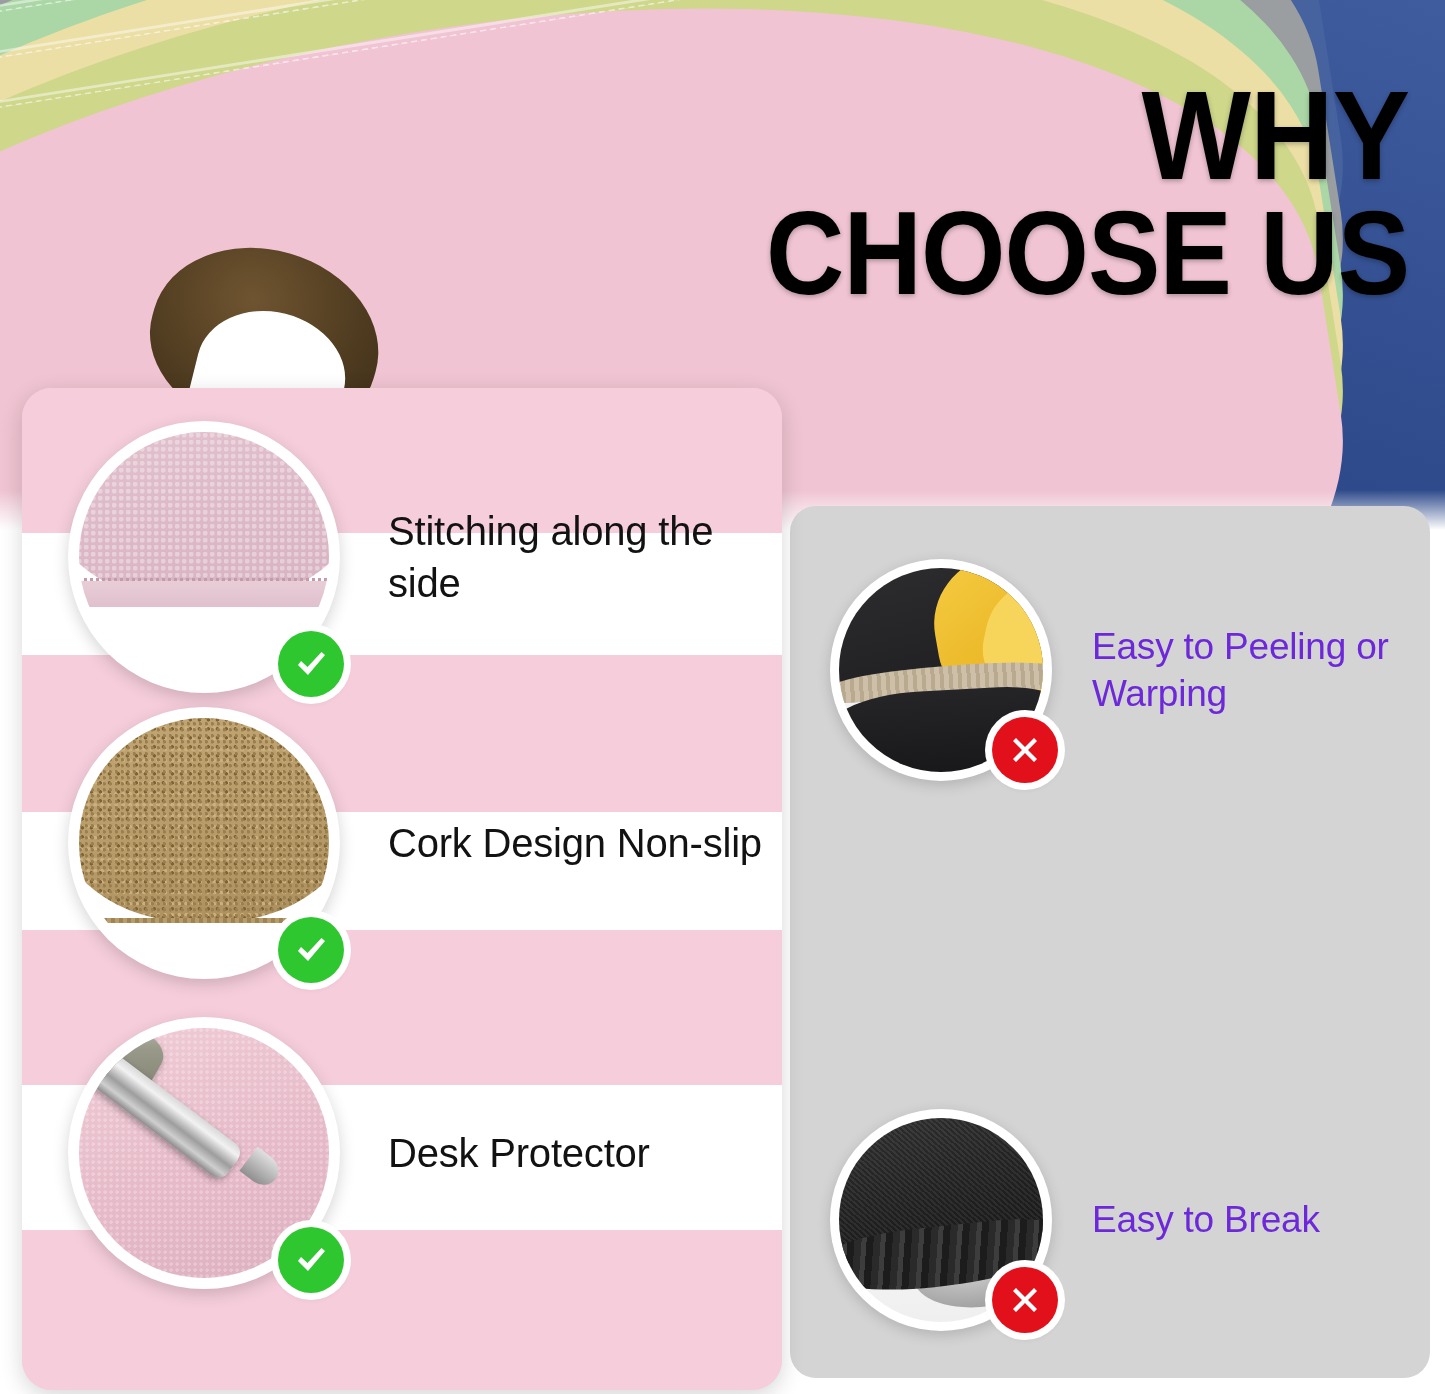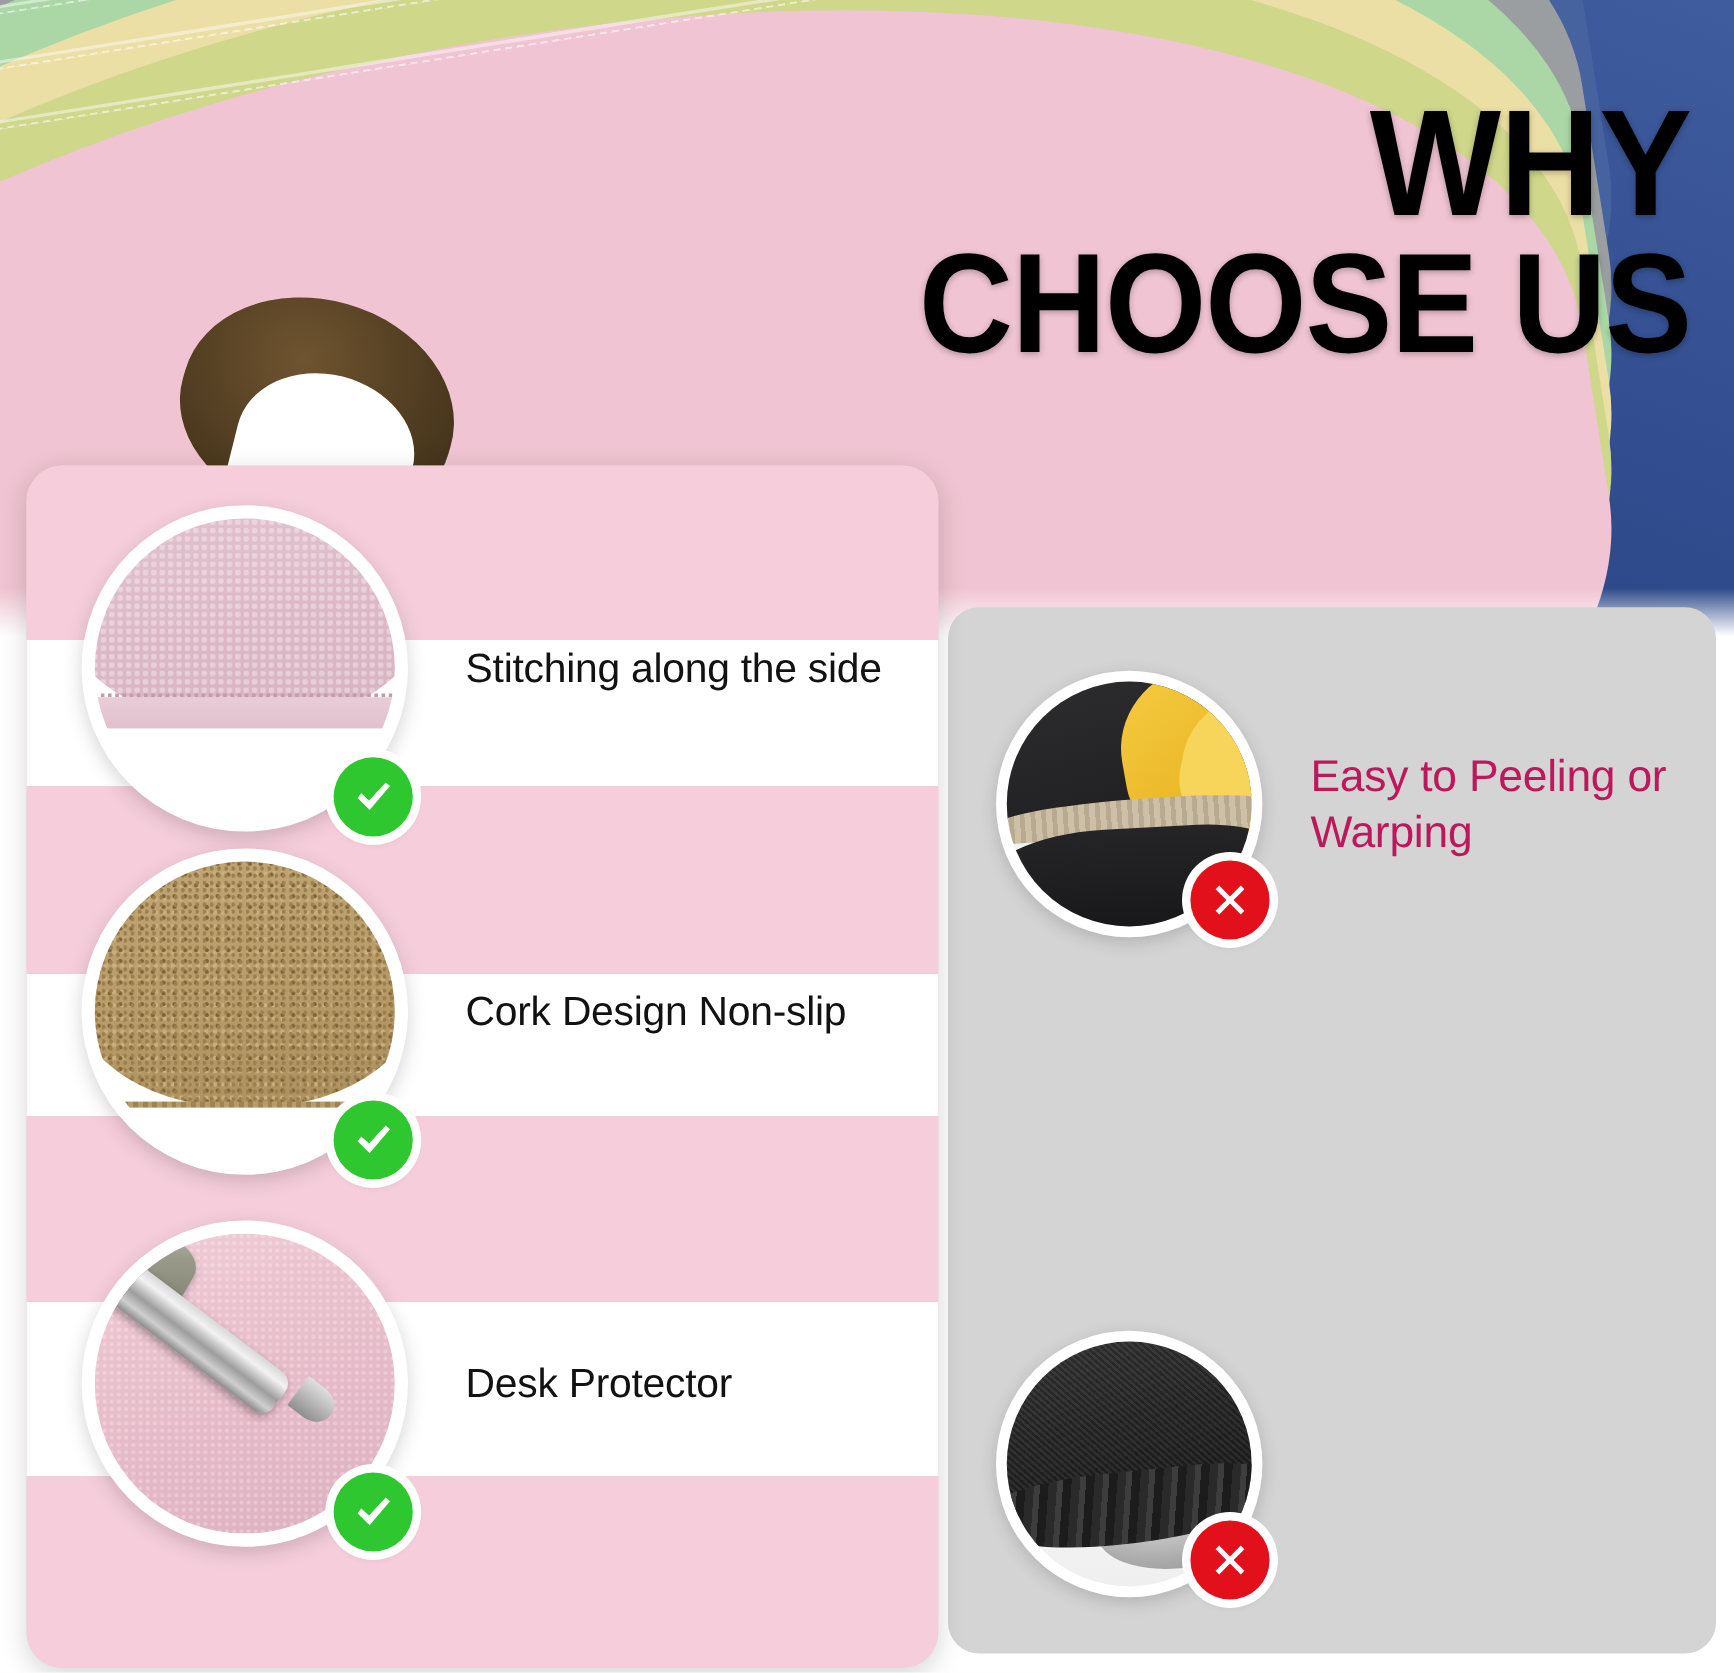--- a/index.html
+++ b/index.html
@@ -201,21 +201,21 @@
     display:flex;align-items:center;justify-content:center;
     box-shadow:0 0 0 7px #ffffff, 0 3px 9px rgba(0,0,0,.2);
   }
   .badge svg{width:40px;height:40px;display:block;}
   .badge-x{background:#e2101a;}
   .badge-check{background:#2fc72f;}
   .badge-check{right:-4px;bottom:-4px;}
 
   .cons-text{
     margin-left:40px;
-    color:#be185d;
+    color:#6d28d9;
     font-size:37px;
     line-height:1.28;
     letter-spacing:-.2px;
   }
 
   
   .pros-card{
     position:absolute;left:22px;top:388px;
     width:760px;height:1002px;
     border-radius:30px;
@@ -312,21 +312,21 @@
     position:absolute;left:-4px;top:-6px;width:86px;height:62px;
     background:linear-gradient(150deg,#cfcfcf 0%,#9a9a8a 45%,#7e7e6e 100%);
     border-radius:22% 30% 40% 28%;
     transform:rotate(30deg);
     box-shadow:0 3px 7px rgba(0,0,0,.3);
   }
 
   .pros-text{
     margin-left:48px;
     color:#121212;
-    font-size:34px;
+    font-size:40px;
     line-height:1.3;
     letter-spacing:-.2px;
   }
 </style>
 </head>
 <body>
 
 <div id="stage">
 
   <div class="hero">
@@ -383,20 +383,21 @@
             <div class="blk"></div>
               <div class="ash"></div>
               <div class="crumb"></div>
           </div>
           <div class="badge badge-x">
             <svg viewBox="0 0 40 40">
                 <path d="M11 8 L20 17 L29 8 L32 11 L23 20 L32 29 L29 32 L20 23 L11 32 L8 29 L17 20 L8 11 Z" fill="#ffffff"></path>
               </svg>
           </div>
         </div>
+        <div class="cons-text">Easy to Break</div>
       </div>
 
     </div>
   </div>
 
   <div class="pros-card">
     <div class="stripes"></div>
 
     <div class="pros-row r0">
       <div class="circle-lg">

